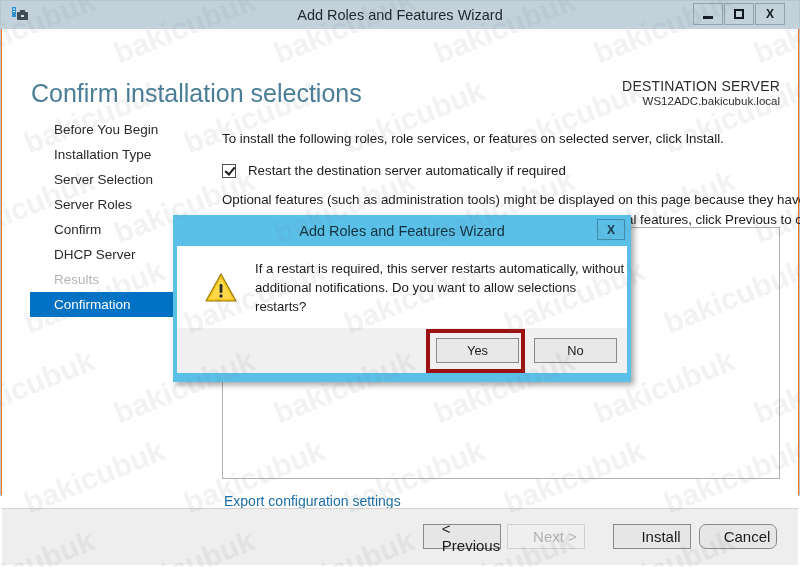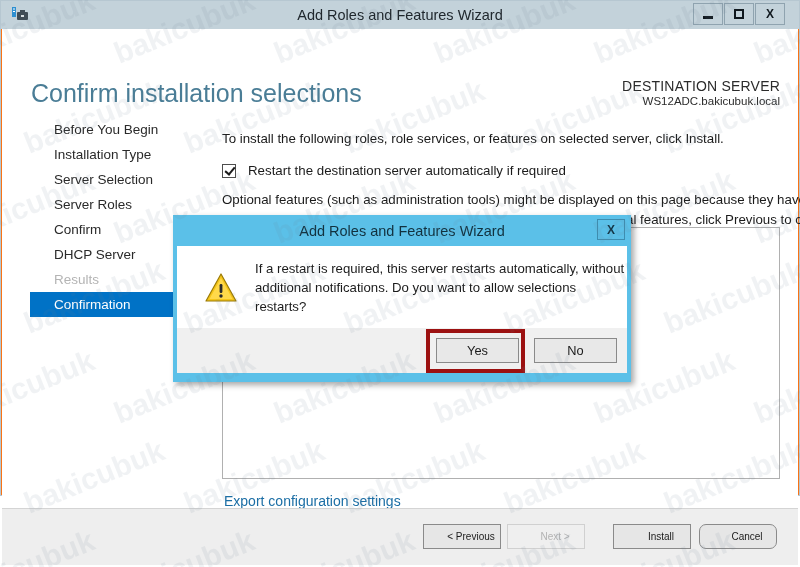--- a/index.html
+++ b/index.html
@@ -221,21 +221,21 @@
     background: #eeeeee;
     border-top: 1px solid #d4d4d4;
   }
   .fbtn {
     position: absolute;
     top: 15px;
     width: 78px; height: 25px;
     box-sizing: border-box;
     border: 1px solid #8a8a8a;
     background: #e6e6e6;
-    font-size: 10px;
+    font-size: 15px;
     color: #1b1b1b;
     font-family: "Liberation Sans", sans-serif;
     display: flex;
     align-items: center;
     justify-content: center;
     cursor: default;
     padding-left: 18px;
   }
   .fbtn.disabled {
     color: #b2b2b2;

